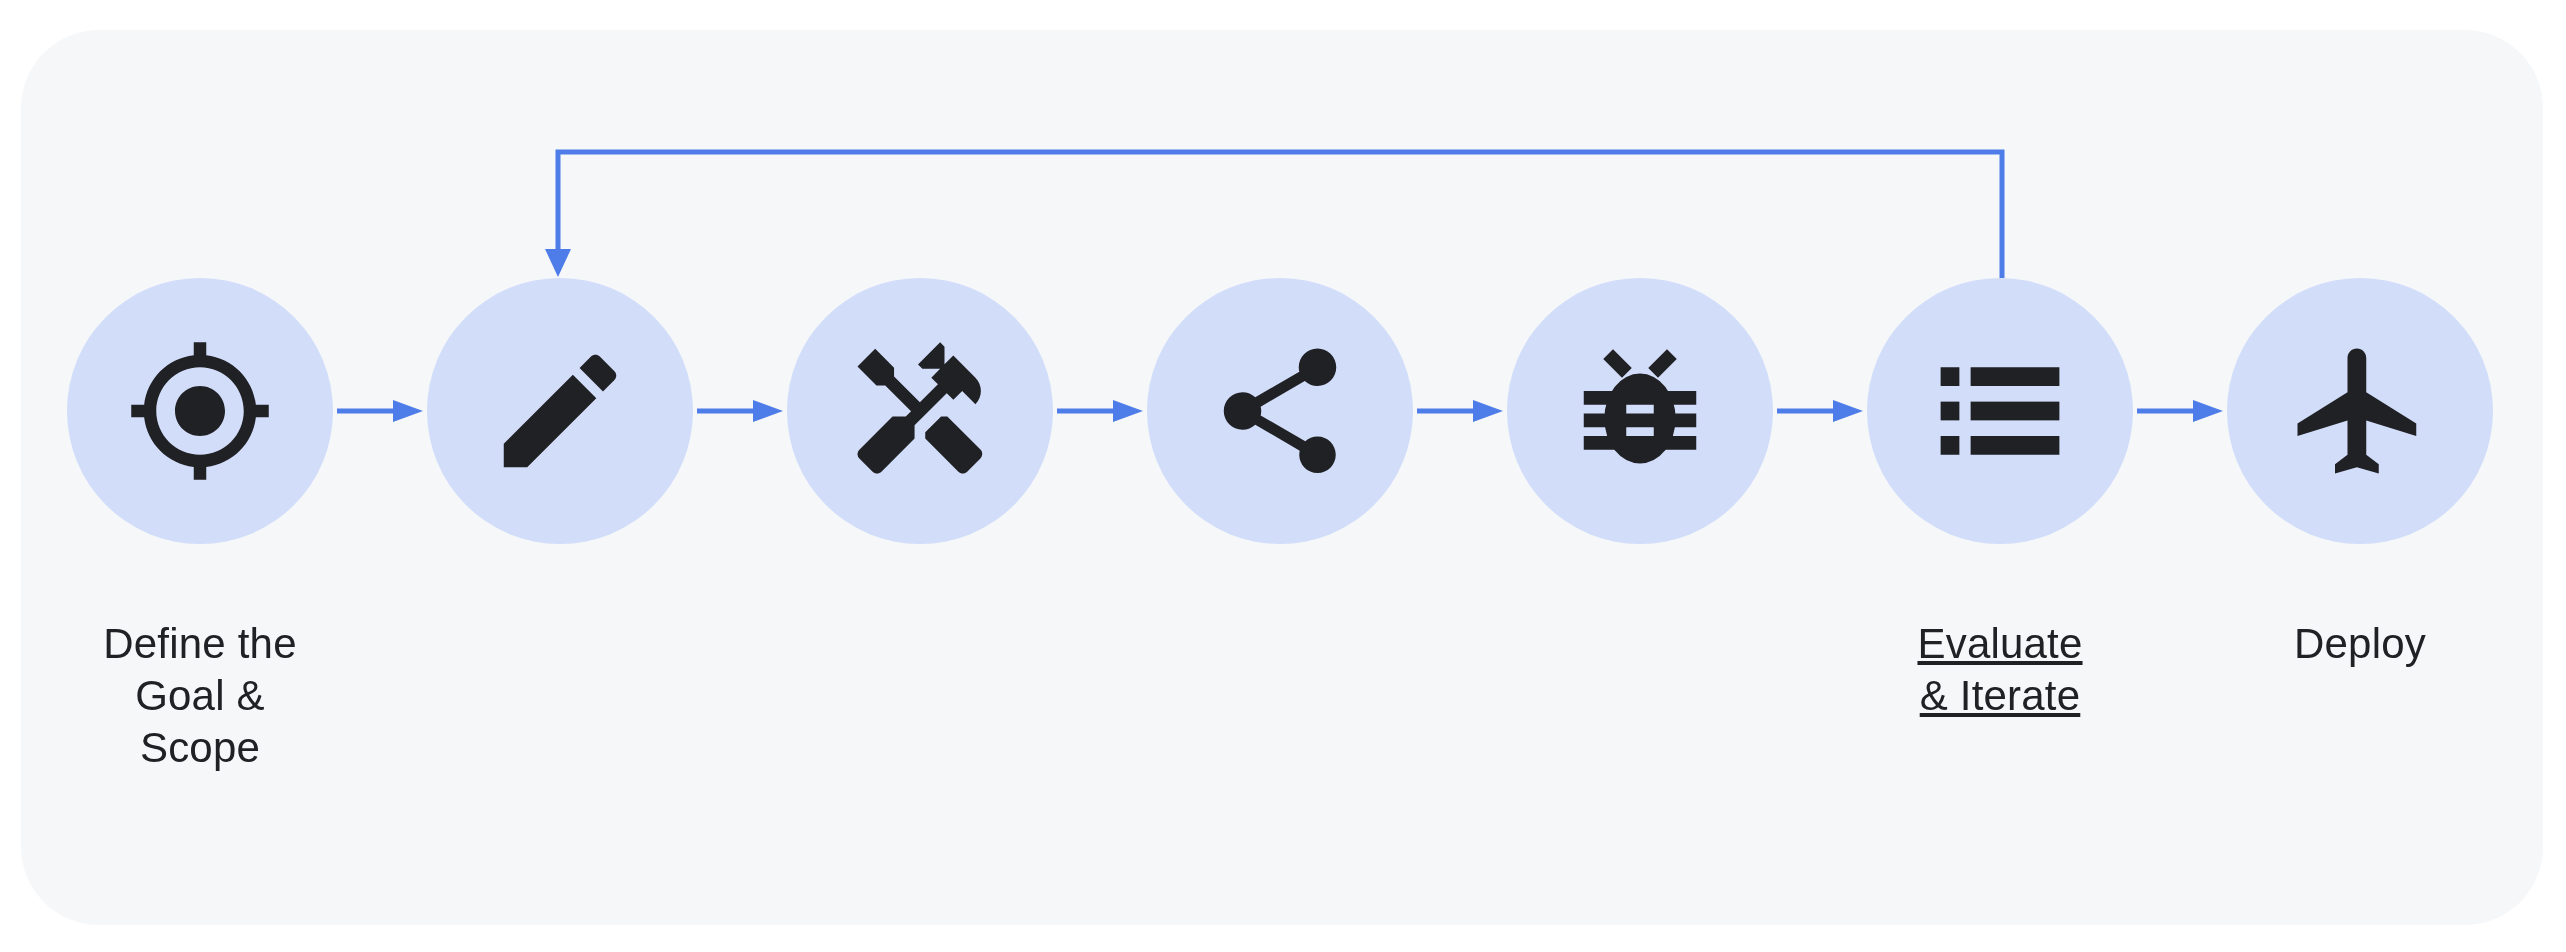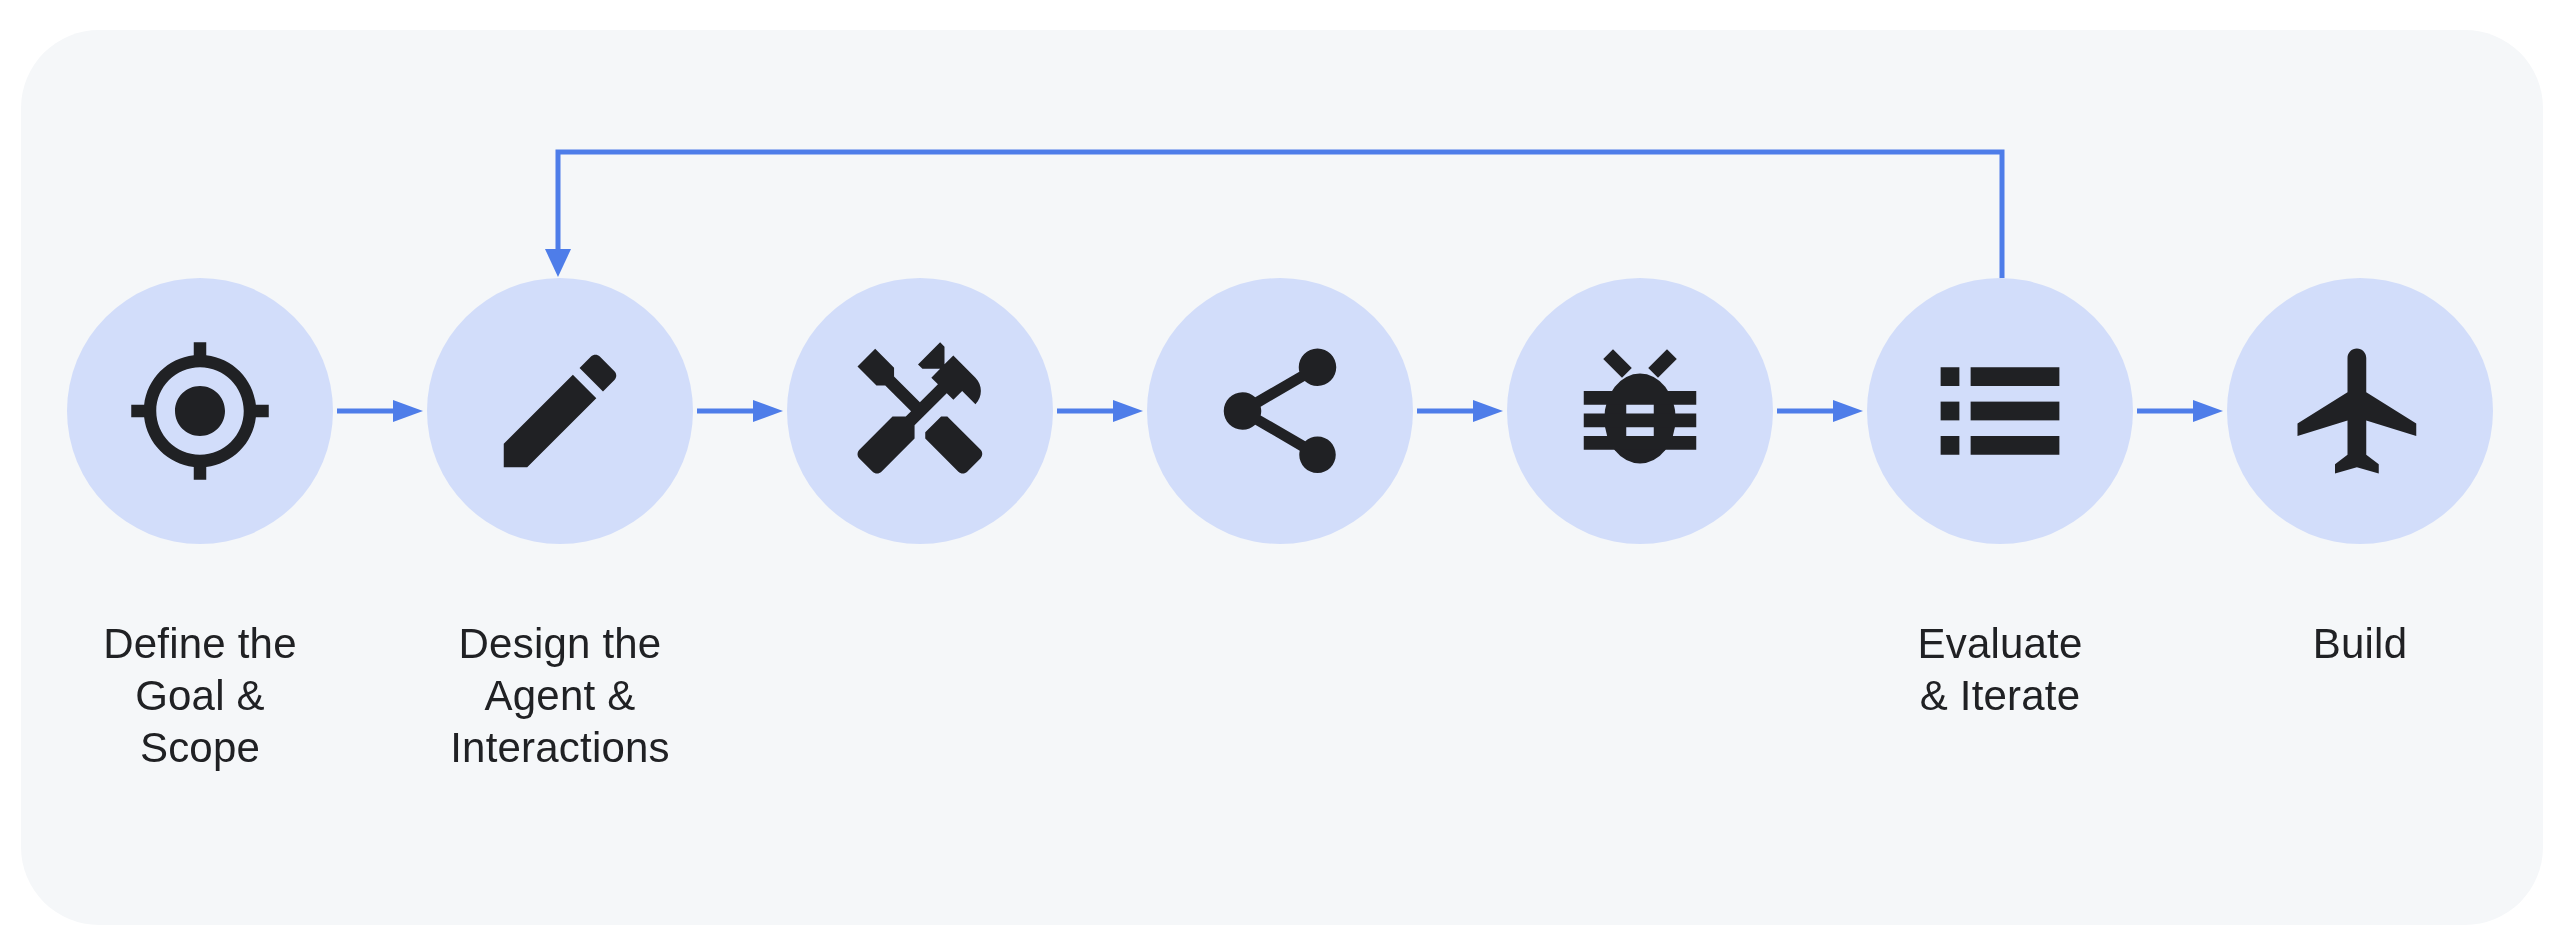--- a/index.html
+++ b/index.html
@@ -64,21 +64,21 @@
     line-height: 52px;
     color: var(--text);
     letter-spacing: 0.2px;
   }
   
   .nx0 { left: 67px; }   .lx0 { left: 20px; }
   .nx1 { left: 427px; }  .lx1 { left: 380px; }
   .nx2 { left: 787px; }  .lx2 { left: 740px; }
   .nx3 { left: 1147px; } .lx3 { left: 1100px; }
   .nx4 { left: 1507px; } .lx4 { left: 1460px; }
-  .nx5 { left: 1867px; } .lx5 { left: 1820px; }
+  .nx5 { left: 1867px; } .lx5 { left: 1820px; text-decoration: underline; }
   .nx6 { left: 2227px; } .lx6 { left: 2180px; }
 </style>
 </head>
 <body>
 
 <div class="stage">
   <div class="card"></div>
 
   <svg class="connector-layer" viewBox="0 0 2566 952">
 
@@ -120,23 +120,20 @@
   </div>
   <div class="node-label lx0">Define the
 Goal &amp;
 Scope</div>
 
   <div class="node-circle nx1">
     <svg viewBox="0 0 24 24">
       <path class="glyph" d="M3 17.25V21h3.75L17.81 9.94l-3.75-3.75L3 17.25zM20.71 7.04c.39-.39.39-1.02 0-1.41l-2.34-2.34c-.39-.39-1.02-.39-1.41 0l-1.83 1.83 3.75 3.75 1.83-1.83z"></path>
     </svg>
   </div>
-  <div class="node-label lx1">Design the
-Agent &amp;
-Interactions</div>
 
   <div class="node-circle nx2">
     <svg viewBox="0 0 24 24">
       <path class="glyph" d="M21.67 18.17l-5.3-5.3h-.99l-2.54 2.54v.99l5.3 5.3c.39.39 1.02.39 1.41 0l2.12-2.12c.39-.39.39-1.03 0-1.41zM17.34 10.19l1.41-1.41 2.12 2.12c1.17-1.17 1.17-3.07 0-4.24l-3.54-3.54-1.41 1.41V1.71l-.7-.71-3.54 3.54.71.71h2.83l-1.41 1.41 1.06 1.06-2.89 2.89-4.13-4.13V5.06L4.83 2.04 2 4.87 5.03 7.9h1.41l4.13 4.13-.85.85H7.6l-5.3 5.3c-.39.39-.39 1.02 0 1.41l2.12 2.12c.39.39 1.02.39 1.41 0l5.3-5.3v-2.12l5.15-5.15 1.06 1.05z"></path>
     </svg>
   </div>
 
   <div class="node-circle nx3">
     <svg viewBox="0 0 24 24">
       <path class="glyph" d="M18 16.08c-.76 0-1.44.3-1.96.77L8.91 12.7c.05-.23.09-.46.09-.7s-.04-.47-.09-.7l7.05-4.11c.54.5 1.25.81 2.04.81 1.66 0 3-1.34 3-3s-1.34-3-3-3-3 1.34-3 3c0 .24.04.47.09.7L8.04 9.81C7.5 9.31 6.79 9 6 9c-1.66 0-3 1.34-3 3s1.34 3 3 3c.79 0 1.5-.31 2.04-.81l7.12 4.16c-.05.21-.08.43-.08.65 0 1.61 1.31 2.92 2.92 2.92 1.61 0 2.92-1.31 2.92-2.92s-1.31-2.92-2.92-2.92z"></path>
@@ -167,14 +164,14 @@
     </svg>
   </div>
   <div class="node-label lx5">Evaluate
 &amp; Iterate</div>
 
   <div class="node-circle nx6">
     <svg viewBox="0 0 24 24">
       <path class="glyph" d="M21 16v-2l-8-5V3.5c0-.83-.67-1.5-1.5-1.5S10 2.67 10 3.5V9l-8 5v2l8-2.5V19l-2 1.5V22l3.5-1 3.5 1v-1.5L13 19v-5.5l8 2.5z"></path>
     </svg>
   </div>
-  <div class="node-label lx6">Build</div>
+  <div class="node-label lx6">Deploy</div>
 </div>
 
 </body></html>

